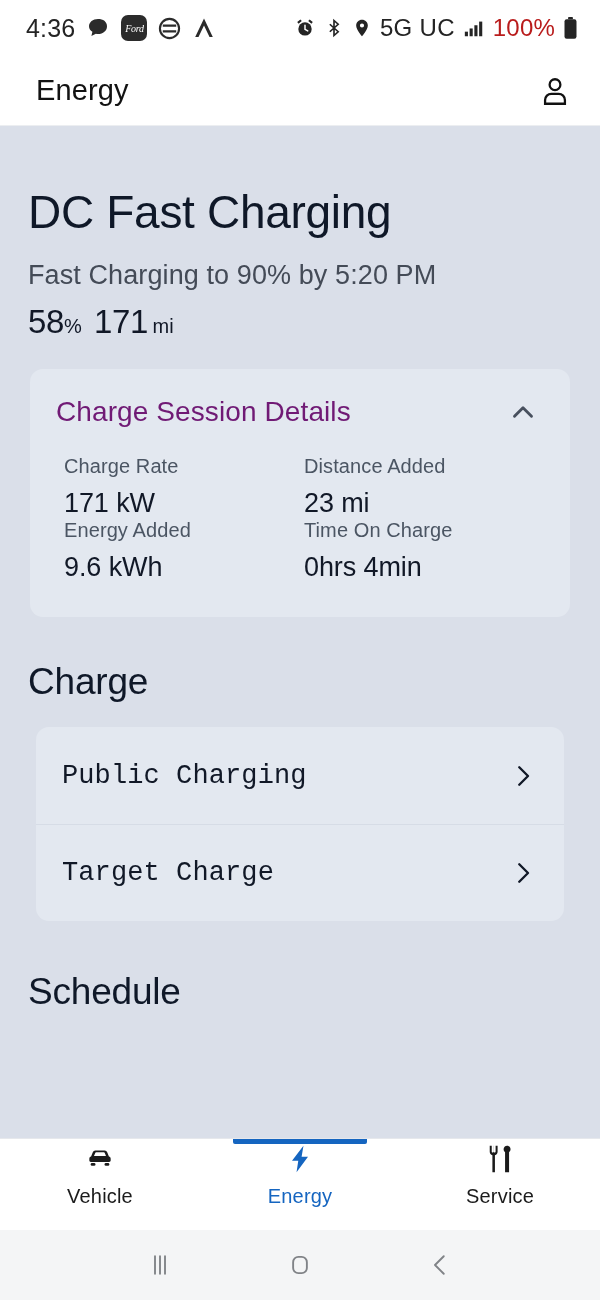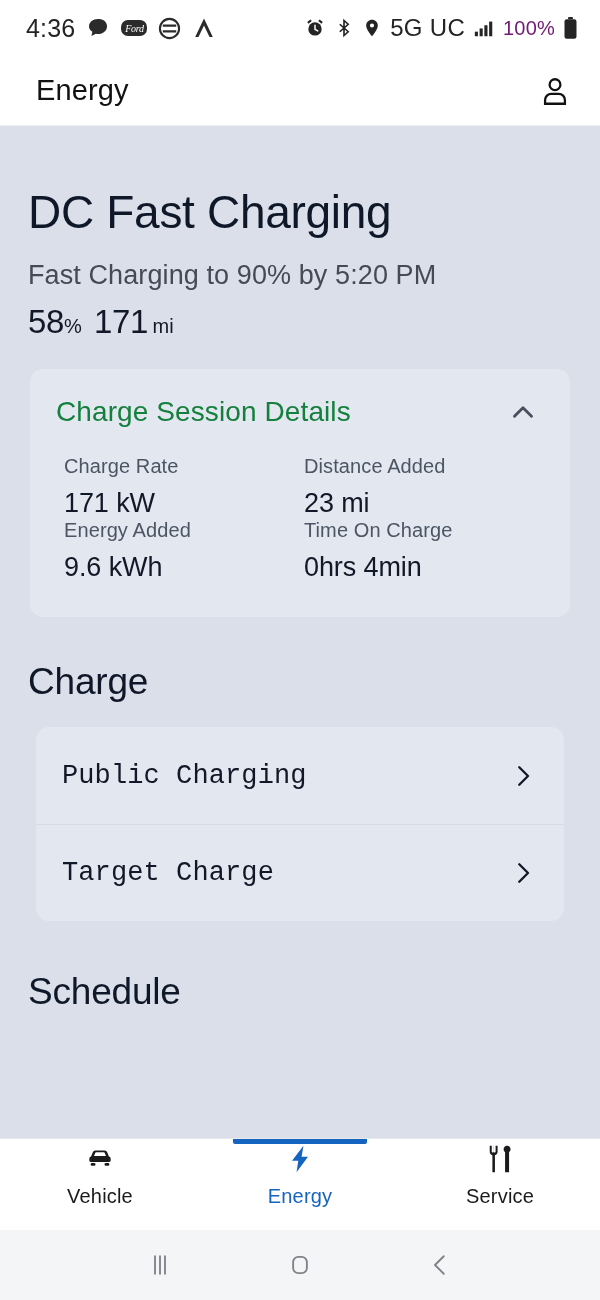--- a/index.html
+++ b/index.html
@@ -15,25 +15,25 @@
   .statusbar {
     height: 56px; background: #ffffff; color: #2b2b2b;
     display: flex; align-items: center; justify-content: space-between;
     padding: 0 22px 0 26px; flex: 0 0 56px;
   }
   .sb-left, .sb-right { display: flex; align-items: center; }
   .sb-left { gap: 11px; }
   .sb-right { gap: 8px; }
   .sb-clock { font-size: 25px; letter-spacing: .2px; color: #242424; }
   .sb-net { font-size: 24px; color: #242424; letter-spacing: .3px; }
-  .sb-batt-text { font-size: 20px; color: #701a75; letter-spacing: .2px; }
+  .sb-batt-text { font-size: 24px; color: #b91c1c; letter-spacing: .2px; }
   .ic { display: inline-flex; align-items: center; justify-content: center; }
 
   .ford-badge {
-    width: 26px; height: 16px; border-radius: 7px; background: #2b2b2b;
+    width: 26px; height: 26px; border-radius: 7px; background: #2b2b2b;
     color: #fff; font-size: 10px; font-style: italic; font-family: "Liberation Serif", serif;
     display: flex; align-items: center; justify-content: center; letter-spacing: -.3px; text-align: center;
   }
 
   
   .appbar {
     height: 70px; background: #ffffff; display: flex; align-items: center;
     justify-content: space-between; padding: 0 28px 0 36px; flex: 0 0 70px;
     border-bottom: 1px solid #eceef1;
   }
@@ -59,21 +59,21 @@
 
   
   .card {
     margin: 28px 30px 0 30px; background: #e3e8f0; border-radius: 13px;
     padding: 0 0 34px 0;
   }
   .card-head {
     display: flex; align-items: center; justify-content: space-between;
     padding: 26px 30px 8px 26px;
   }
-  .card-title { font-size: 28px; color: #15803d; letter-spacing: .1px; }
+  .card-title { font-size: 28px; color: #701a75; letter-spacing: .1px; }
 
   .grid { padding: 18px 26px 0 34px; }
   .grow { display: flex; }
   .grow:first-child { margin-top: 0; }
   .gcell { flex: 0 0 50%; }
   .glabel { font-size: 20px; color: #4b5563; letter-spacing: .1px; }
   .gvalue { font-size: 27px; color: #111827; margin-top: 10px; letter-spacing: -.1px; }
 
   
   .h2 {

